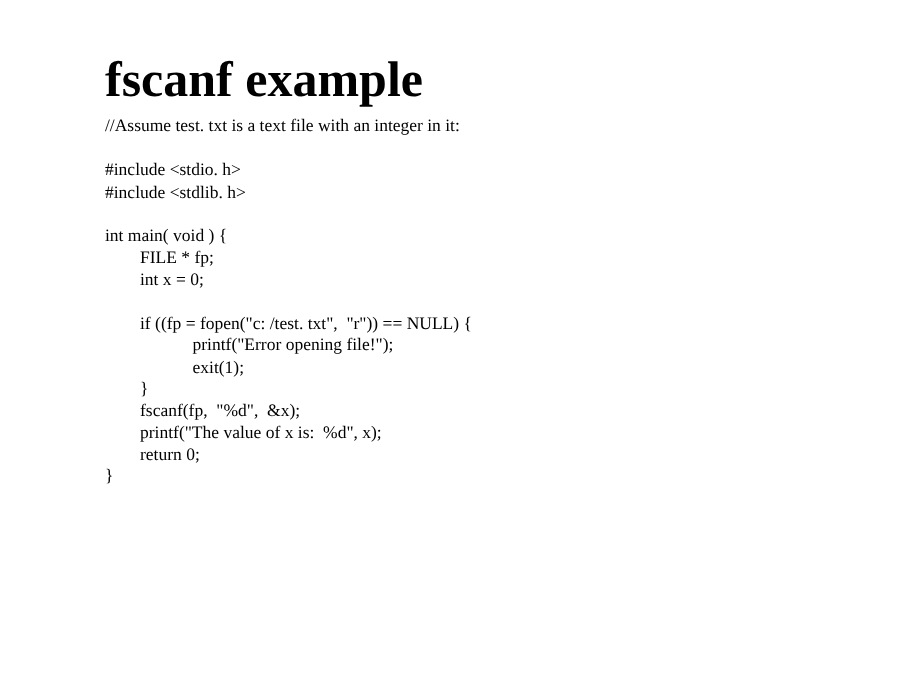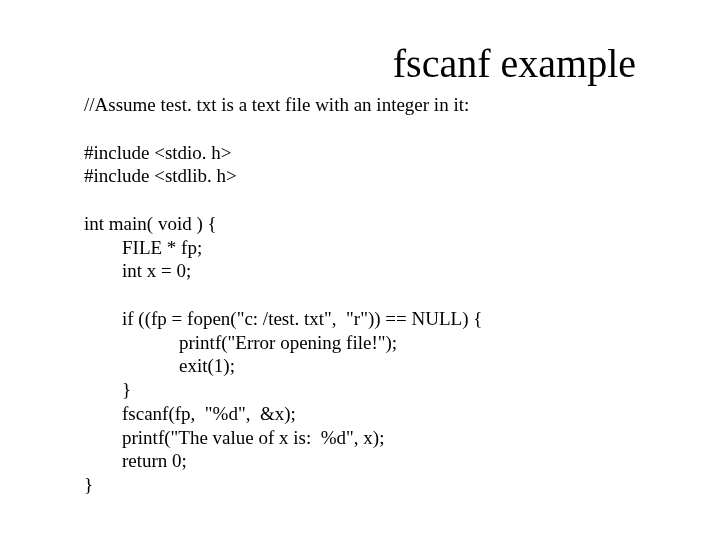--- a/index.html
+++ b/index.html
@@ -13,26 +13,26 @@
   }
   .slide {
     position: relative;
     width: 720px;
     height: 540px;
     box-sizing: border-box;
     padding: 40px 84px 20px 84px;
   }
   .title {
     font-size: 40px;
-    text-align: right;
+    text-align: left;
     margin: 0 0 6px 0;
-    font-weight: normal;
+    font-weight: bold;
   }
   .body {
-    font-size: 19px;
+    font-size: 14px;
     line-height: 1.25;
     white-space: pre;
   }
 </style>
 </head>
 <body>
 
 <div class="slide">
   <h1 class="title">fscanf example</h1>
   <div class="body"><span>//Assume test. txt is a text file with an integer in it:</span>

